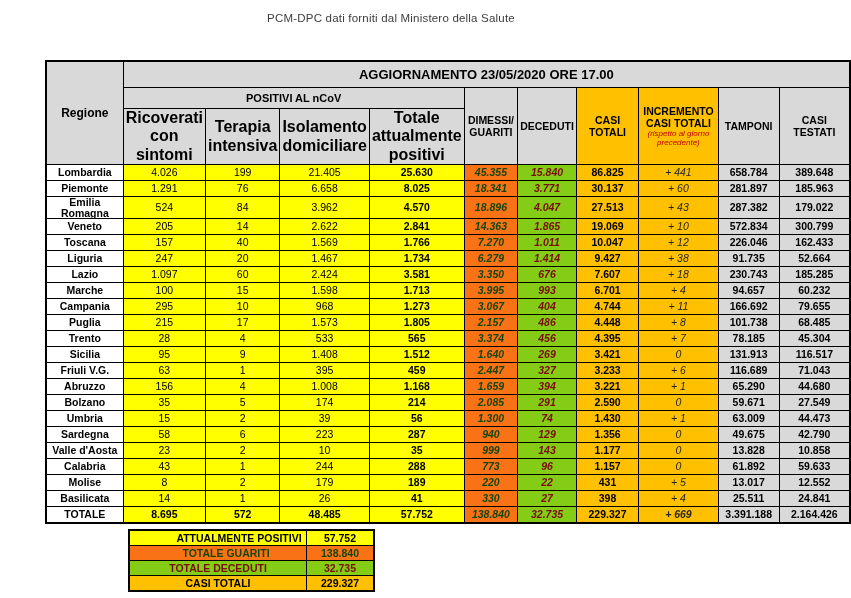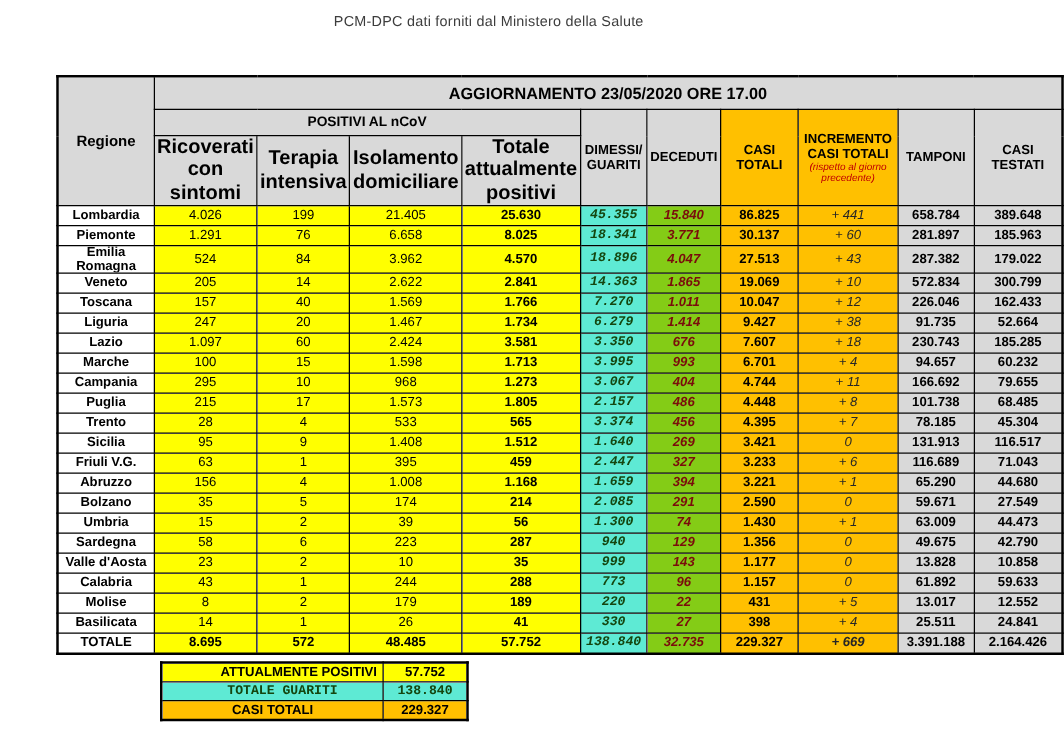--- a/index.html
+++ b/index.html
@@ -19,21 +19,21 @@
   .main-table th{background:#D9D9D9;font-weight:bold;}
   .banner-cell{height:25px;font-size:13px;margin-top:28px;}
   .regione-cell{font-size:12px;}
   .group-cell{height:20px;font-size:11px;}
   .sub-row th{height:48px;font-size:16px;line-height:1.15;font-weight:bold;}
   .hdr-orange{background:#FFC000 !important;}
   .hdr-note{display:block;font-size:8px;color:#C00000;font-style:italic;font-weight:normal;line-height:1.05;margin-top:1px;}
   .main-table tbody td{height:15px;font-size:10.5px;line-height:1;}
   .c-region{background:#fff;font-weight:bold;font-size:10.5px;}
   .c-yellow{background:#FFFF00;}
-  .c-green{background:#5eead4;color:#14460f;font-weight:bold;font-style:italic;font-family:Liberation Mono, monospace;}
+  .c-green{background:#f97316;color:#14460f;font-weight:bold;font-style:italic;}
   .c-red{background:#84cc16;color:#7a0c0c;font-weight:bold;font-style:italic;}
   .c-orange{background:#FFC000;}
   .c-gray{background:#D9D9D9;}
   .b{font-weight:bold;}
   .inc{font-style:italic;color:#262626;}
   .total-row td{font-weight:bold;height:17px;font-size:11px;}
   .summary-table{position:absolute;left:128px;top:529px;border:2px solid #000;}
   .summary-table td{height:14px;font-size:10.5px;font-weight:bold;}
   .sum-label{width:130px;}
   .sum-value{width:62px;}
@@ -375,17 +375,21 @@
   <tbody>
       <tr>
         <td class="sum-label c-yellow" style="font-style: normal; padding-left: 44px;">ATTUALMENTE POSITIVI</td>
         <td class="sum-value c-yellow" style="font-style: normal;">57.752</td>
       </tr>
       <tr>
         <td class="sum-label c-green" style="font-style: normal; padding-left: 18px;">TOTALE GUARITI</td>
         <td class="sum-value c-green" style="font-style: normal;">138.840</td>
       </tr>
       <tr>
+        <td class="sum-label c-red" style="font-style: normal;">TOTALE DECEDUTI</td>
+        <td class="sum-value c-red" style="font-style: normal;">32.735</td>
+      </tr>
+      <tr>
         <td class="sum-label c-orange" style="font-style: normal;">CASI TOTALI</td>
         <td class="sum-value c-orange" style="font-style: normal;">229.327</td>
       </tr>
     </tbody>
 </table>
 
 </body></html>

